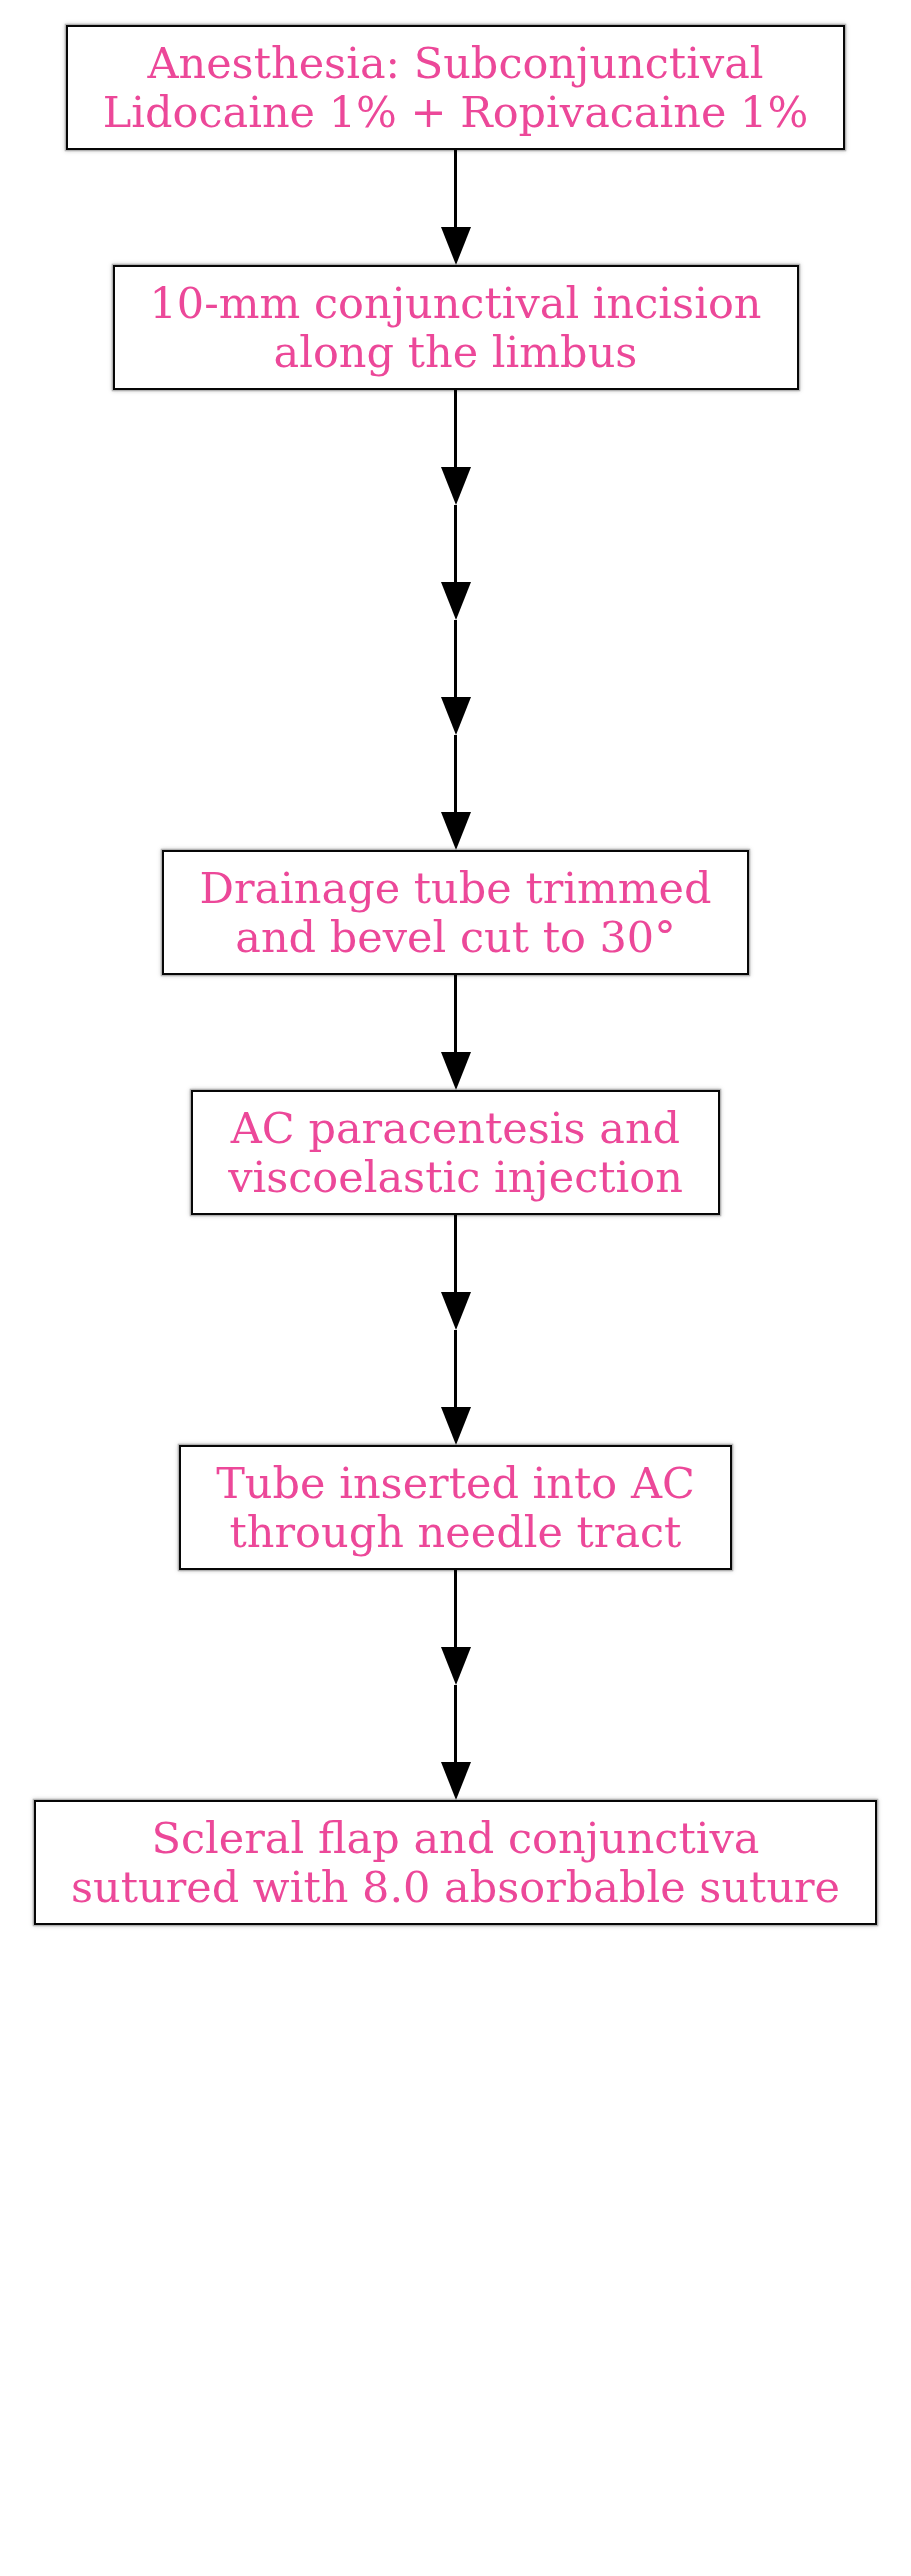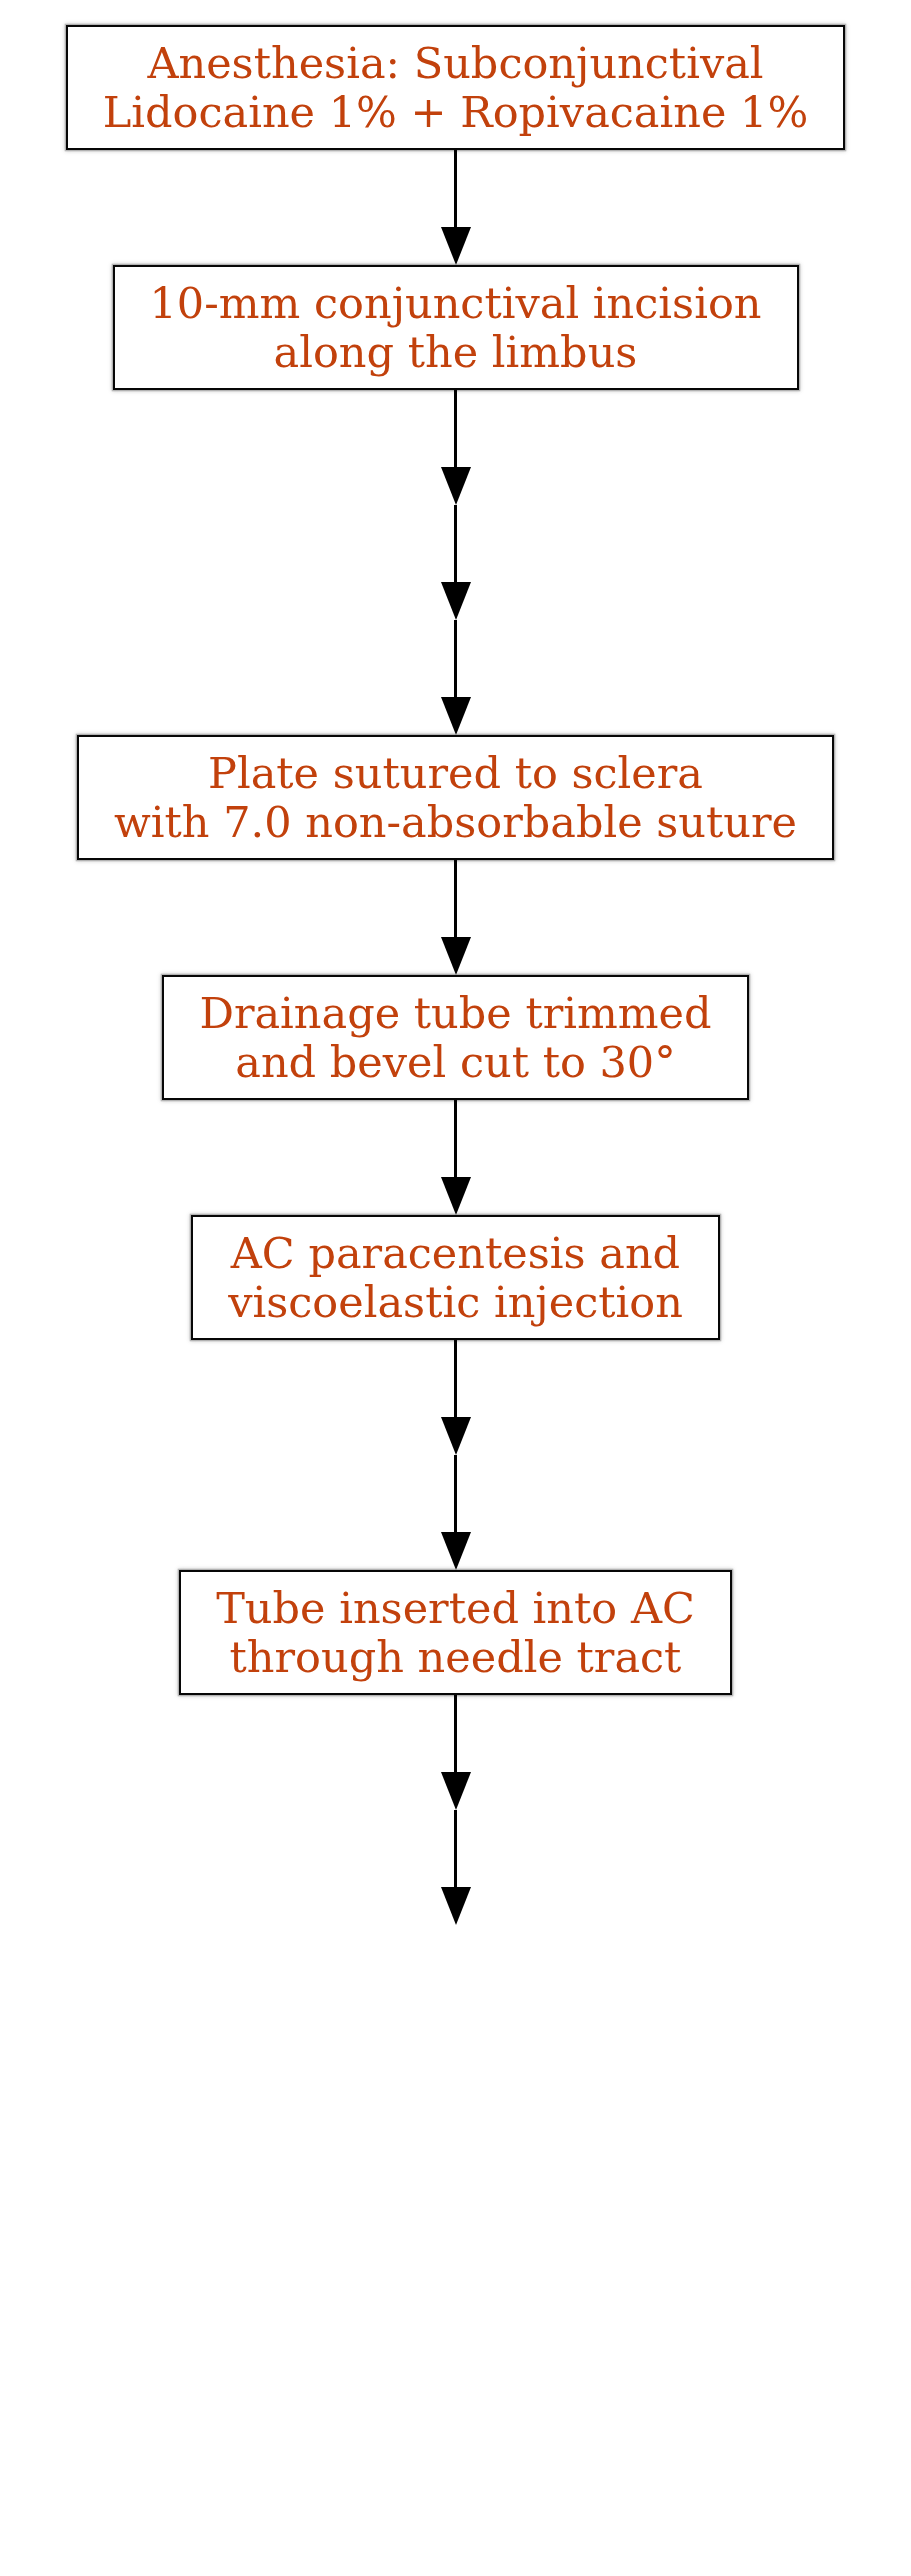--- a/index.html
+++ b/index.html
@@ -24,21 +24,21 @@
     min-height: 125px;
     max-width: 888px;
     background: #ffffff;
     border: 2px solid #070707;
     box-shadow: 0 0 0 1.3px rgba(125,125,125,0.45), 0 0 4px 1.3px rgba(95,95,95,0.35);
     padding: 8px 35px;
     display: flex;
     align-items: center;
     justify-content: center;
     text-align: center;
-    color: #c2410c;
+    color: #ec4899;
     font-size: 43px;
     line-height: 1.12;
     white-space: pre-line;
   }
   .connector {
     height: 115px;
     display: flex;
     flex-direction: column;
     align-items: center;
   }
@@ -85,24 +85,20 @@
     <div class="line"></div>
     <div class="arrowhead"></div>
   </div>
 
 
   <div class="connector">
     <div class="line"></div>
     <div class="arrowhead"></div>
   </div>
 
-  <div class="node">
-    <span>Plate sutured to sclera
-with 7.0 non-absorbable suture</span>
-  </div>
 
   <div class="connector">
     <div class="line"></div>
     <div class="arrowhead"></div>
   </div>
 
   <div class="node">
     <span>Drainage tube trimmed
 and bevel cut to 30°</span>
   </div>
@@ -137,15 +133,19 @@
     <div class="line"></div>
     <div class="arrowhead"></div>
   </div>
 
 
   <div class="connector">
     <div class="line"></div>
     <div class="arrowhead"></div>
   </div>
 
+  <div class="node">
+    <span>Scleral flap and conjunctiva
+sutured with 8.0 absorbable suture</span>
+  </div>
 
 </div>
 
 
 </body></html>

